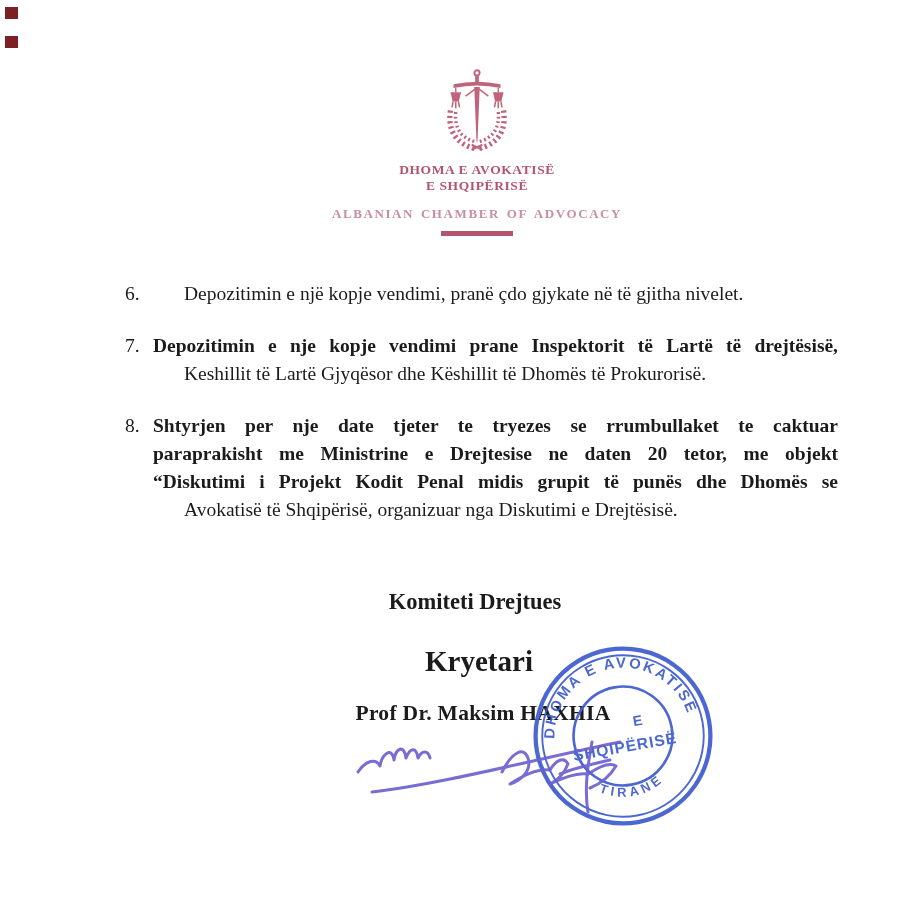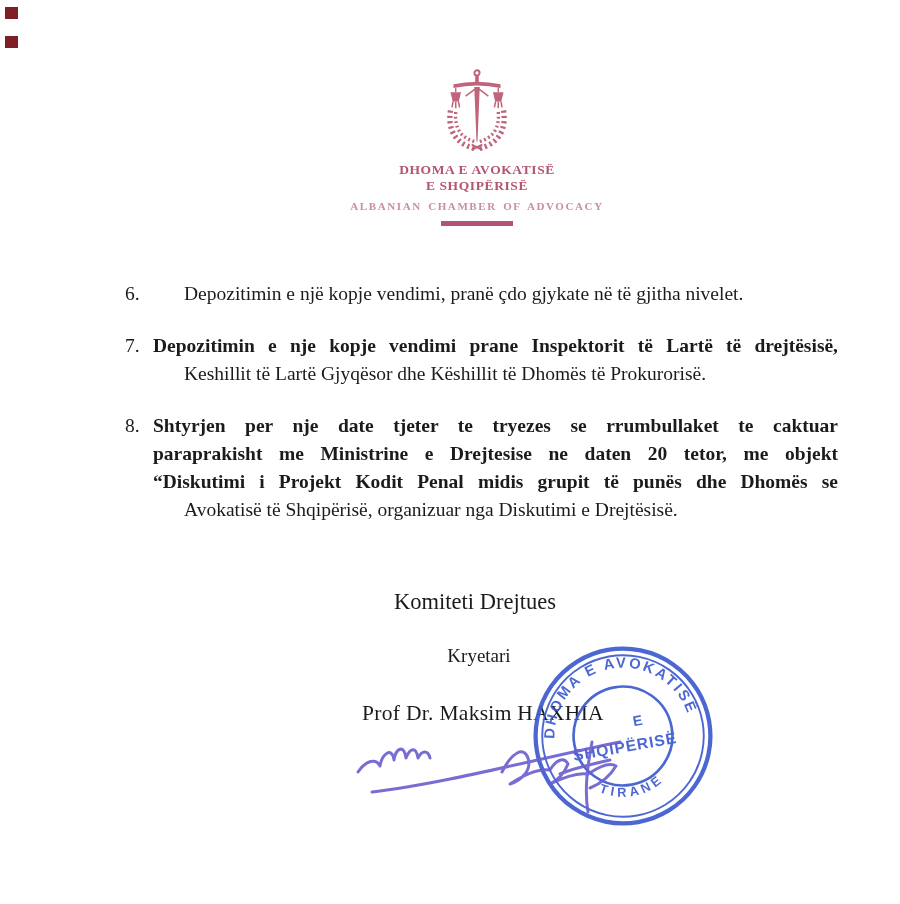--- a/index.html
+++ b/index.html
@@ -11,34 +11,34 @@
   }
   
   .corner-mark{position:absolute;left:5px;width:13px;height:12px;background:#7e1f26;}
   #mark1{top:7px;}
   #mark2{top:36px;}
 
   
   .logo{position:absolute;left:327px;top:68px;width:300px;text-align:center;}
   .logo svg.emblem{width:76px;height:88px;display:block;margin:0 auto 6px auto;}
   .logo-title{font-weight:bold;font-size:13.5px;line-height:16px;letter-spacing:0.6px;color:#b5546e;}
-  .logo-sub{margin-top:6px;font-size:11px;letter-spacing:1.6px;word-spacing:2px;color:#c98fa0;font-weight:bold;}
+  .logo-sub{margin-top:12px;font-size:13px;letter-spacing:1.6px;word-spacing:2px;color:#c98fa0;font-weight:bold;}
   .logo-bar{width:72px;height:5px;background:#b5546e;margin:9px auto 0 auto;}
 
   
   .list{position:absolute;left:153px;top:280px;width:685px;font-size:19.5px;line-height:28px;}
   .item{position:relative;margin-bottom:24px;}
   .num{position:absolute;left:-28px;top:0;}
   .tj{text-align:justify;text-align-last:justify;font-weight:bold;}
   .tl{text-align:left;margin-left:31px;}
 
   
-  .h-center{position:absolute;transform:translateX(-50%);font-weight:normal;white-space:nowrap;text-align:right;}
+  .h-center{position:absolute;transform:translateX(-50%);font-weight:bold;white-space:nowrap;text-align:right;}
   #committee{left:475px;top:589px;font-size:22.5px;}
-  #role{left:479px;top:645px;font-size:19px;}
+  #role{left:479px;top:645px;font-size:29px;}
   #signername{left:483px;top:701px;font-size:21.5px;letter-spacing:0.3px;}
 
   .stamp-wrap{position:absolute;left:528px;top:641px;width:190px;height:190px;transform:rotate(-10deg);opacity:0.92;}
   .stamp-wrap svg{width:190px;height:190px;}
   .stamp-text{font-family:"Liberation Sans",sans-serif;font-weight:bold;}
 
   .sig-wrap{position:absolute;left:352px;top:712px;width:310px;height:110px;}
   .sig-wrap svg{width:310px;height:110px;opacity:0.9;}
 </style>
 </head>

